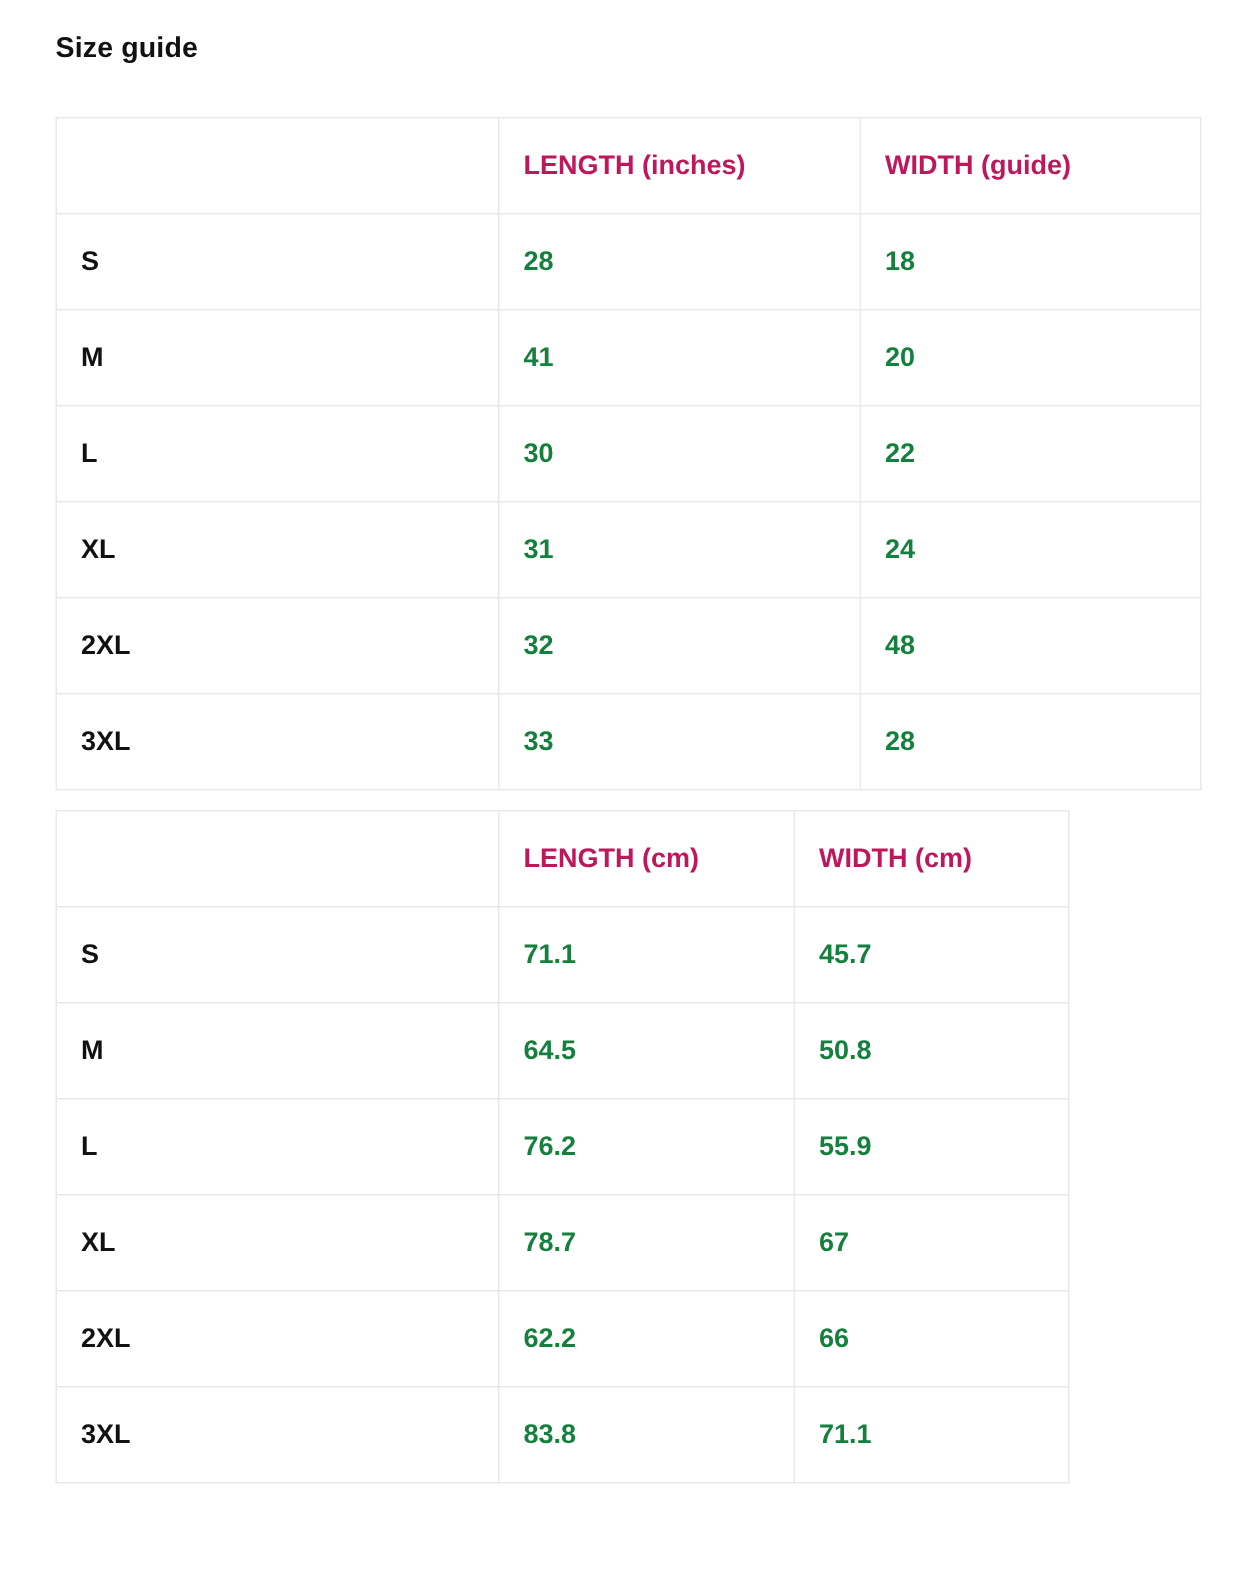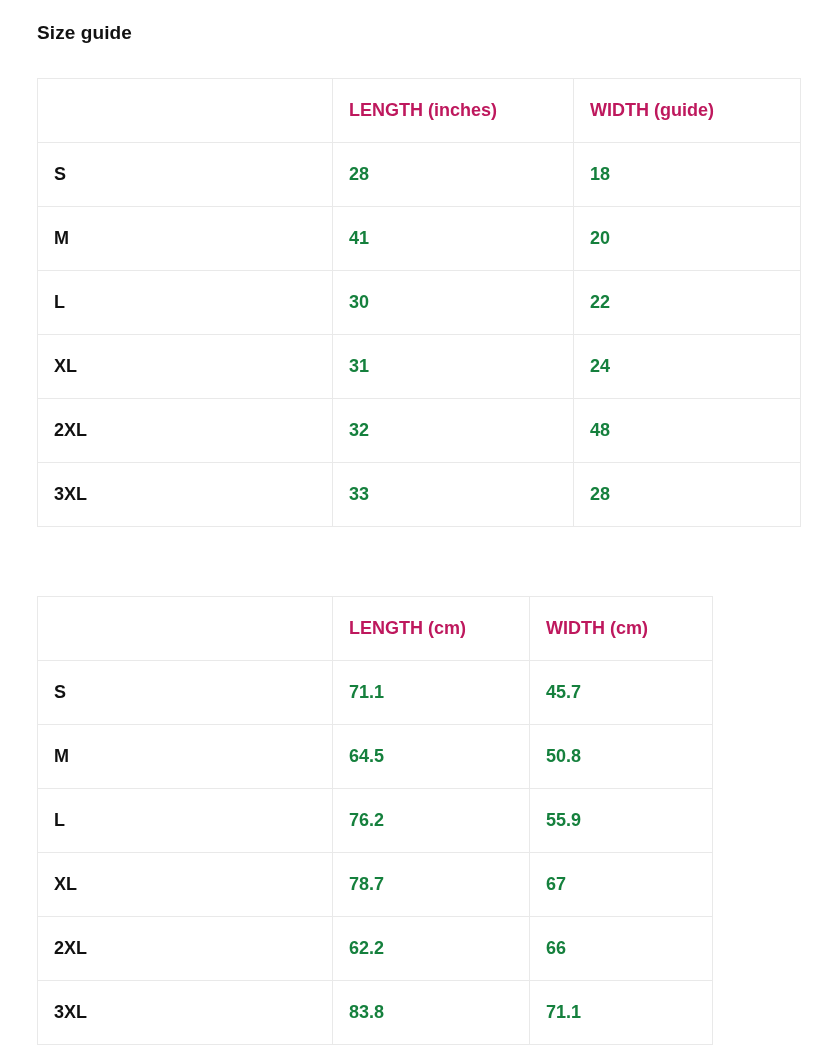--- a/index.html
+++ b/index.html
@@ -41,21 +41,21 @@
   }
 
   #table-inches {
     left: 37px;
     top: 78px;
     width: 763px;
   }
 
   #table-cm {
     left: 37px;
-    top: 596px;
+    top: 540px;
     width: 675px;
     padding-left: 17px;
   }
 
   .size-table td,
   .size-table th {
     border-right: 1px solid #e9e9e9;
     border-bottom: 1px solid #e9e9e9;
     height: 64px;
     padding: 0 0 0 16px;

